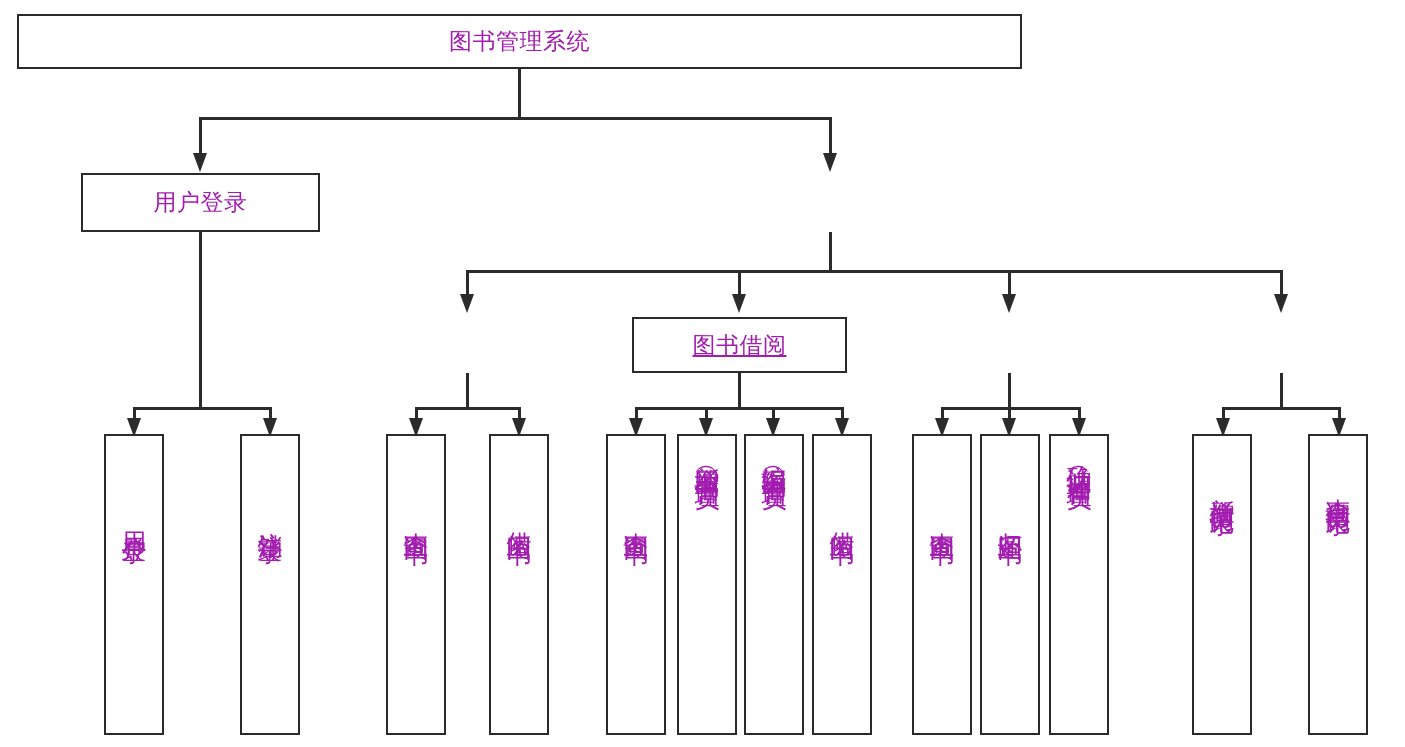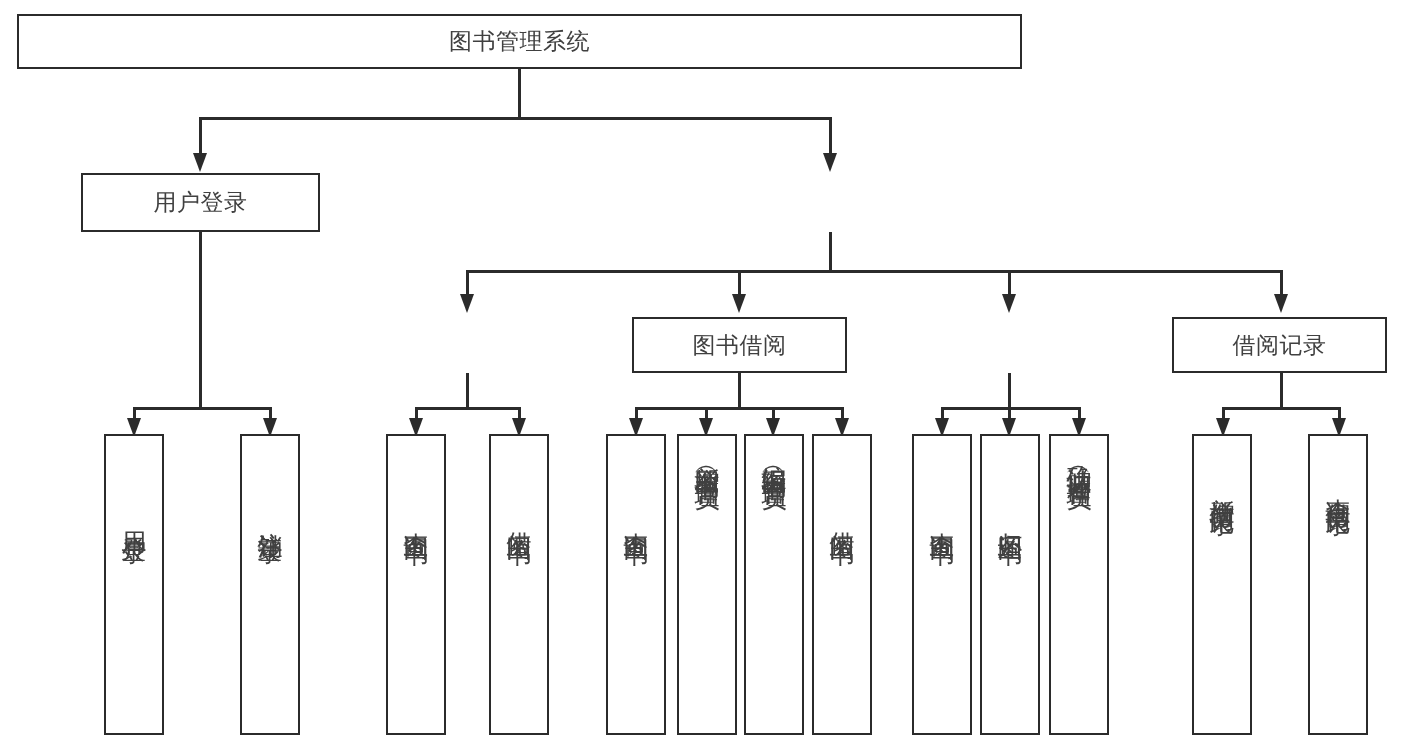--- a/index.html
+++ b/index.html
@@ -18,21 +18,21 @@
     overflow: hidden;
   }
   .node {
     position: absolute;
     box-sizing: border-box;
     border: 2.5px solid #2b2b2b;
     background: #ffffff;
     display: flex;
     align-items: center;
     justify-content: center;
-    color: #404040;
+    color: #a21caf;
   }
   .node .label {
     display: block;
     text-align: center;
     letter-spacing: 0.5px;
   }
   .node-h .label {
     font-size: 23px;
     line-height: 1.15;
     white-space: nowrap;
@@ -110,25 +110,22 @@
   <div class="hline" style="left:466px; top:270px; width:814px;"></div>
   <div class="vline" style="left:466px; top:270px; height:28px;"></div>
   <div class="arrow" style="left:460px; top:294px;"></div>
   <div class="vline" style="left:738px; top:270px; height:28px;"></div>
   <div class="arrow" style="left:732px; top:294px;"></div>
   <div class="vline" style="left:1008px; top:270px; height:28px;"></div>
   <div class="arrow" style="left:1002px; top:294px;"></div>
   <div class="vline" style="left:1280px; top:270px; height:28px;"></div>
   <div class="arrow" style="left:1274px; top:294px;"></div>
 
-  <div class="node node-h" style="left:632px; top:317px; width:215px; height:56px;">
+  <div class="node node-h" style="left:632px; top:317px; width:215px; height:56px;text-decoration:underline;">
     <span class="label">图书借阅</span>
-  </div>
-  <div class="node node-h" style="left:1172px; top:317px; width:215px; height:56px;">
-    <span class="label">借阅记录</span>
   </div>
 
   <div class="vline" style="left:466px; top:373px; height:36px;"></div>
   <div class="hline" style="left:415px; top:407px; width:106px;"></div>
   <div class="vline" style="left:415px; top:407px; height:17px;"></div>
   <div class="arrow" style="left:409px; top:418px;"></div>
   <div class="vline" style="left:518px; top:407px; height:17px;"></div>
   <div class="arrow" style="left:512px; top:418px;"></div>
 
   <div class="vline" style="left:738px; top:373px; height:36px;"></div>

